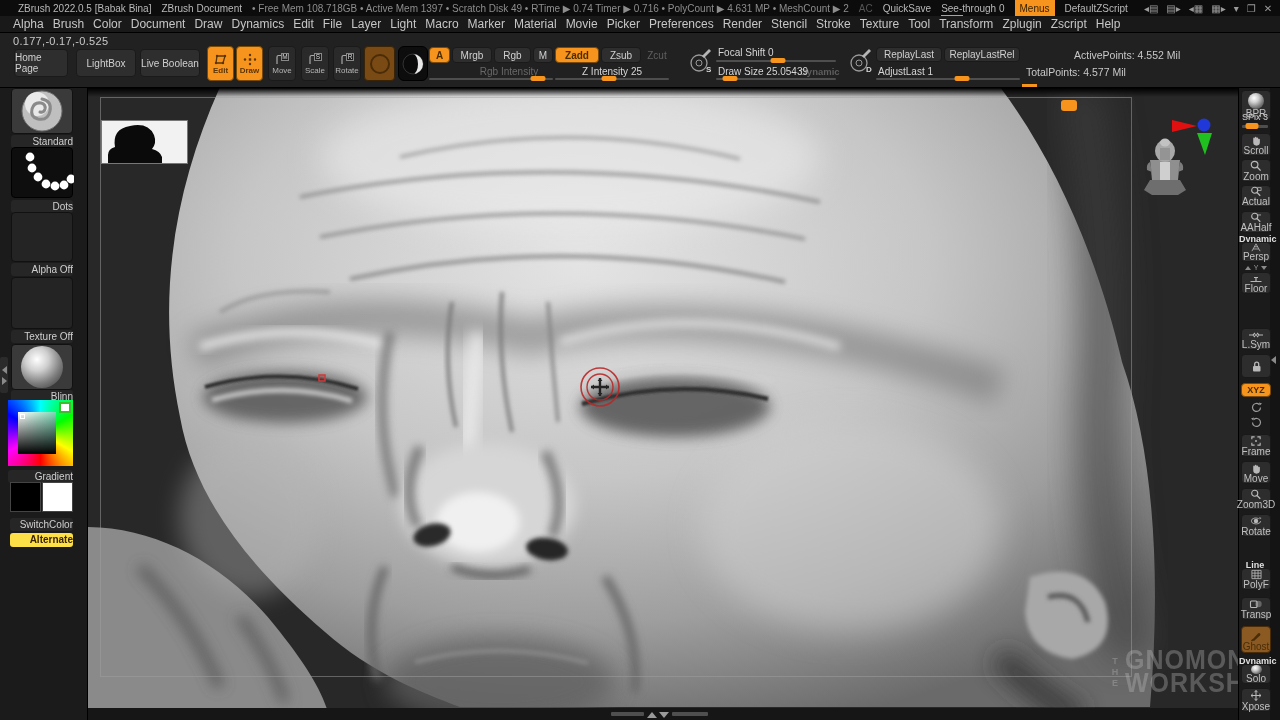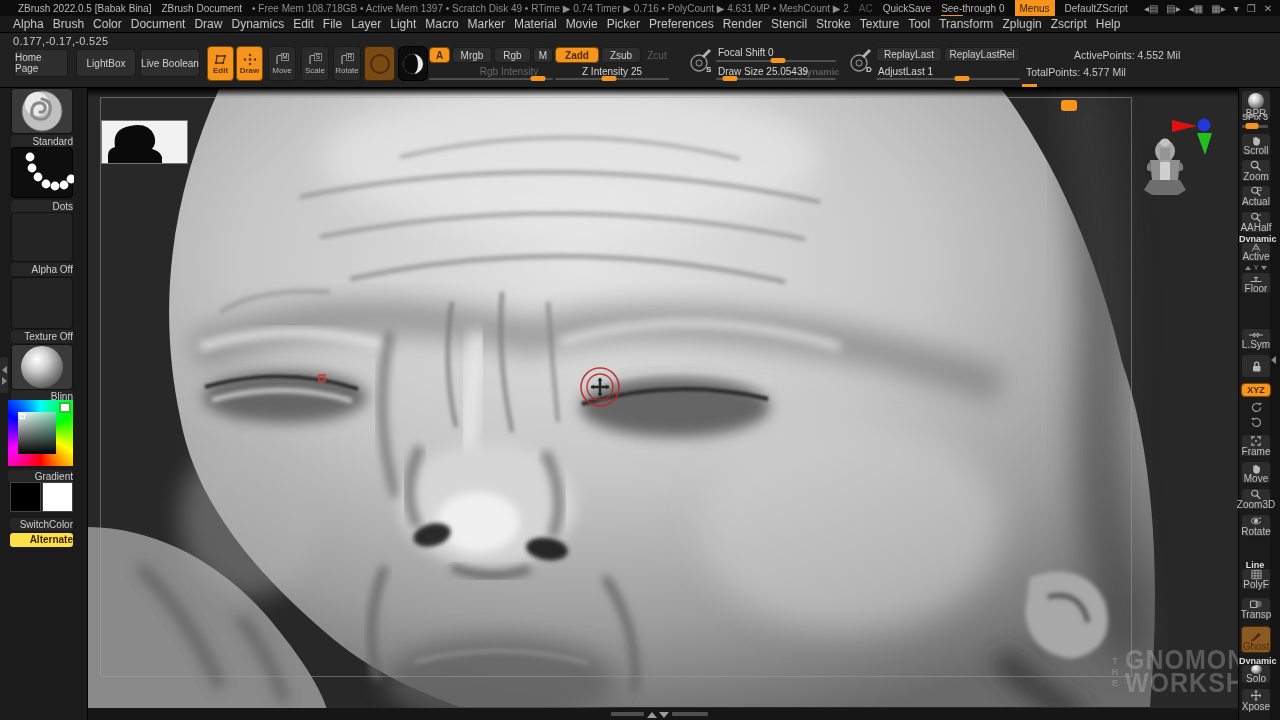--- a/index.html
+++ b/index.html
@@ -537,21 +537,21 @@
         <path d="M9 3.5 h4" stroke="#b8b8b8" stroke-width="1"></path>
     </svg>
     <span class="rlb">AAHalf</span>
   </div>
 
   <div class="rslabel" style="top:234px;">Dynamic</div>
   <div class="rsb" style="top:242px;height:20px;">
     <svg class="ric" width="14" height="11" viewBox="0 0 14 11">
       <path d="M2 10 L7 1 L12 10 M3.5 7.3 h7 M4.8 4.6 h4.4" fill="none" stroke="#b8b8b8" stroke-width="1"></path>
     </svg>
-    <span class="rlb">Active</span>
+    <span class="rlb">Persp</span>
   </div>
   <div class="axisrow" style="top:264px;">
     <span class="tri su"></span>
     <span>Y</span>
     <span class="tri sd"></span>
   </div>
   <div class="rsb" style="top:272px;height:22px;">
     <svg class="ric" width="14" height="11" viewBox="0 0 14 11">
       <path d="M1.5 8.5 h11 M7 8.5 V4.5 M5 4.5 h4" fill="none" stroke="#b8b8b8" stroke-width="1.2"></path>
     </svg>

